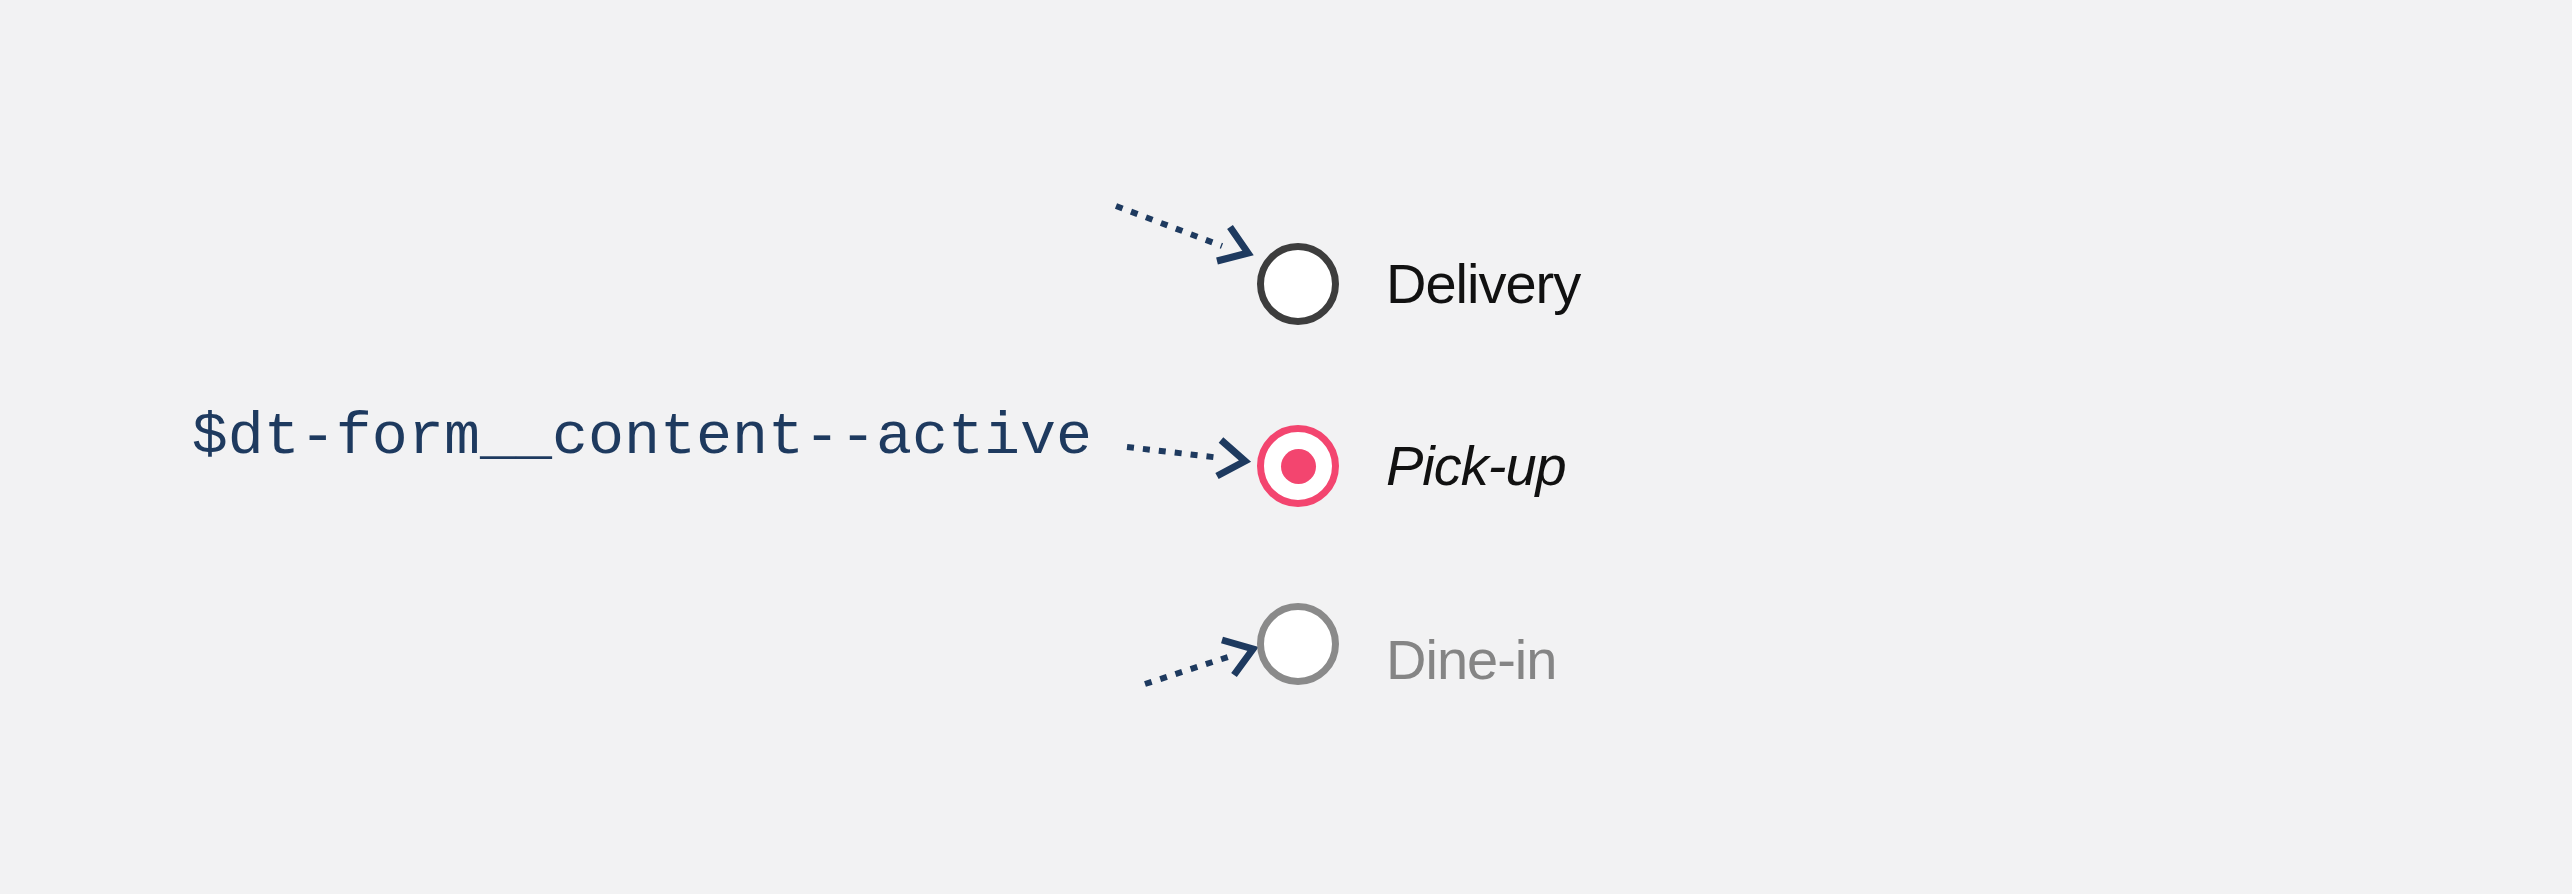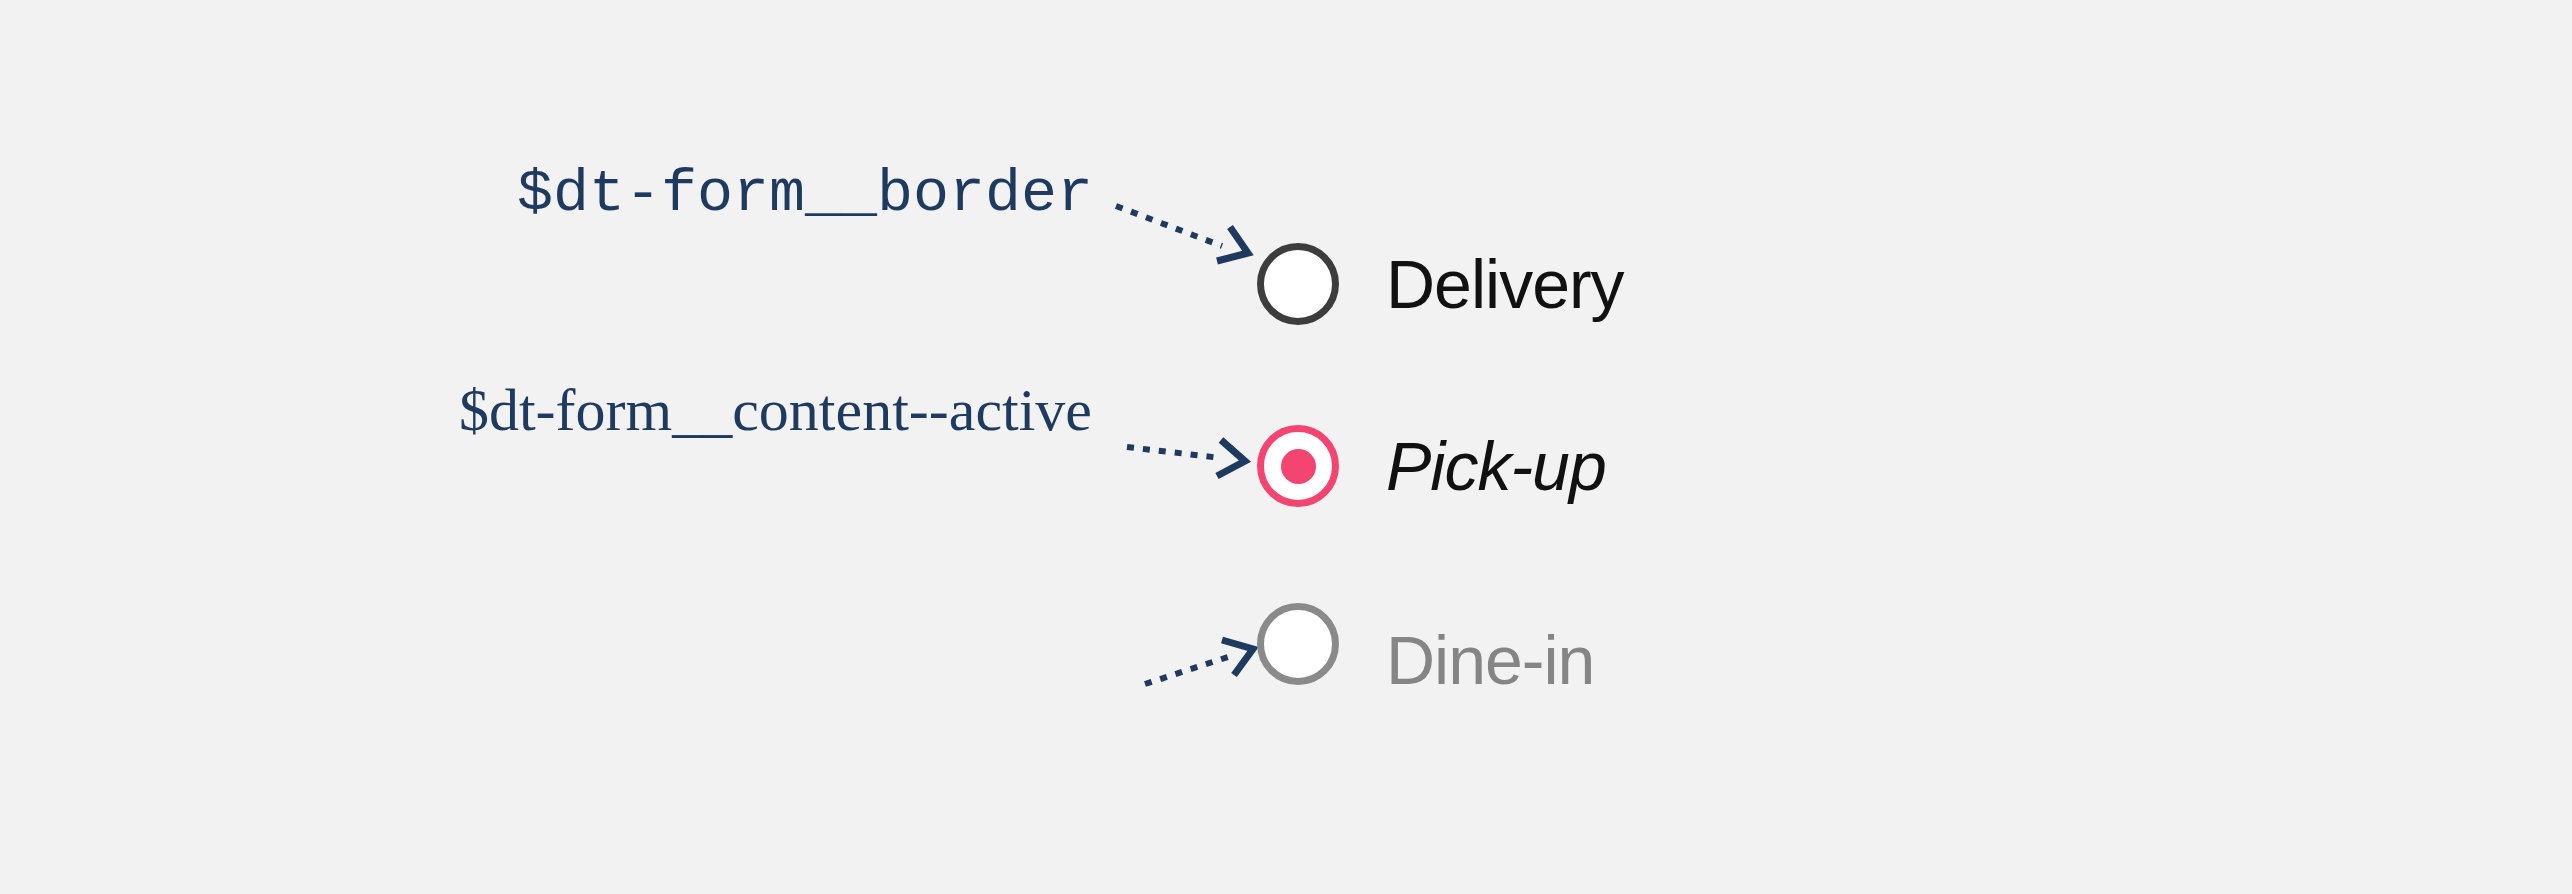--- a/index.html
+++ b/index.html
@@ -22,21 +22,21 @@
   .token-label {
     position: absolute;
     font-family: "Liberation Mono", monospace;
     font-size: 60px;
     line-height: 1;
     white-space: nowrap;
     color: var(--token-text, #1e3a5f);
     text-align: right;
   }
   .token-1 { top: 164px; right: 1479px; }
-  .token-2 { top: 380px; right: 1480px; font-family: Liberation Serif, serif; }
+  .token-2 { top: 407px; right: 1480px; }
   .token-3 { top: 649px; right: 1443px; }
 
   
   .arrow {
     position: absolute;
     color: var(--arrow, #1e3a5f);
     overflow: visible;
   }
   .arrow-1 { left: 1112px; top: 196px; }
   .arrow-2 { left: 1124px; top: 432px; }
@@ -80,37 +80,36 @@
     background: var(--radio-active, #f3456f);
   }
 
   
   .option-label {
     position: absolute;
     left: 1386px;
     height: 82px;
     display: flex;
     align-items: center;
-    font-size: 68px;
+    font-size: 56px;
     line-height: 1;
     white-space: nowrap;
     color: var(--option-text, #111111);
     letter-spacing: -1px;
     text-align: right;
   }
   .option-1 { top: 243px; }
   .option-2 { top: 425px; font-style: italic; }
   .option-3 { top: 603px; color: var(--option-text-disabled, #858585); margin-top: 16px; }
 </style>
 </head>
 <body>
 
 <div class="canvas">
 
-  <div class="token-label token-1">$dt-form__border</div>
 
   <svg class="arrow arrow-1" width="150" height="70" viewBox="0 0 150 70">
     <line class="shaft" x1="4" y1="10" x2="110" y2="50"></line>
     <polyline class="head" points="118,31 136,57 105,65"></polyline>
   </svg>
 
   <span class="radio radio-default radio-1"></span>
 
   <div class="option-label option-1">Delivery</div>
 

